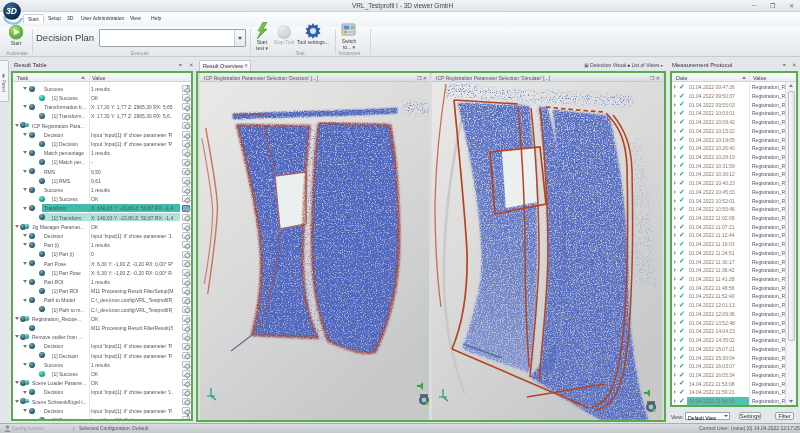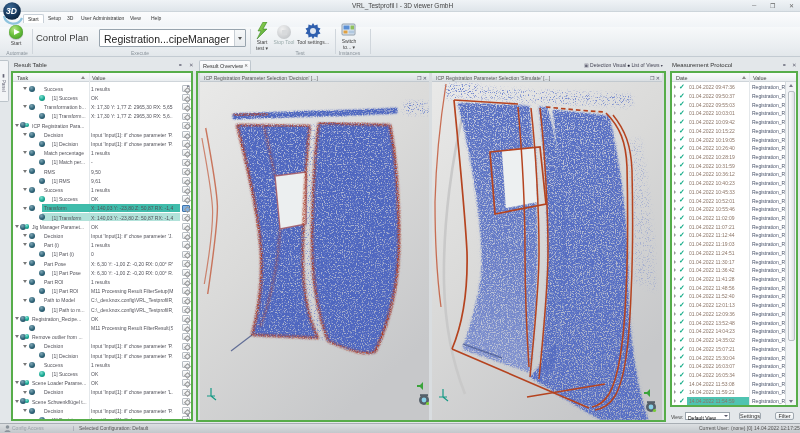--- a/index.html
+++ b/index.html
@@ -78,23 +78,22 @@
  <span class="mtab" style="left:63px">3D</span>
  <span class="mtab" style="left:77px">User Administration</span>
  <span class="mtab" style="left:126px">View</span>
  <span class="mtab" style="left:147px">Help</span>
 </div>
 <div id="ribbon" class="abs"></div>
 <div id="startbtn" class="abs"></div>
 <div class="ilabel abs" style="left:6px;top:41px;width:20px">Start</div>
 <div class="glabel" style="left:2px;width:30px">Automate</div>
 <div class="rsep" style="left:32px"></div>
-<div id="cplabel" class="abs">Control Plan</div>
+<div id="cplabel" class="abs">Decision Plan</div>
 <div id="cpdrop" class="abs">
-    <span class="txt">Registration...cipeManager</span>
     <span class="arr"></span>
   </div>
 <div class="glabel" style="left:90px;width:100px">Execute</div>
 <div class="rsep" style="left:250px"></div>
 <svg class="abs" style="left:255px;top:22px" width="14" height="17">
     <defs>
       <linearGradient id="lg" x1="0" y1="0" x2="1" y2="1">
         <stop offset="0" stop-color="#a8e060"></stop>
         <stop offset="1" stop-color="#3f9a28"></stop>
       </linearGradient>

